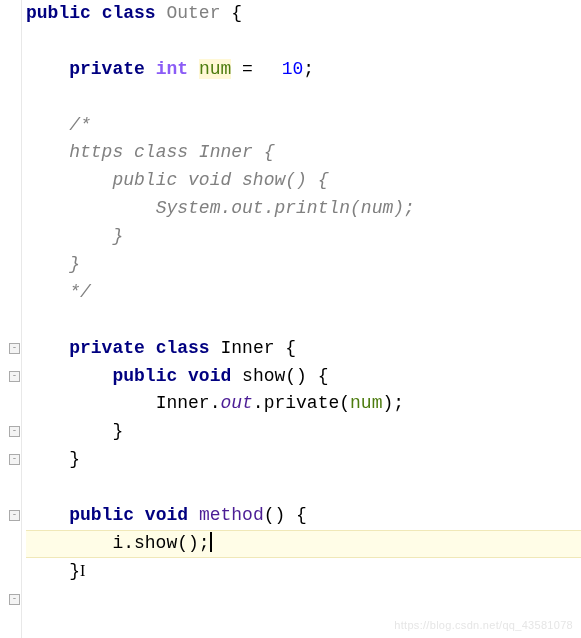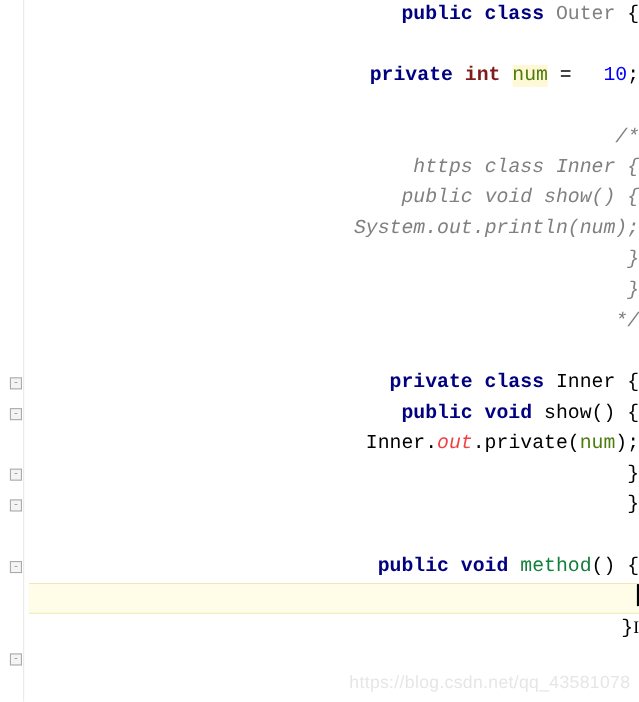--- a/index.html
+++ b/index.html
@@ -46,27 +46,26 @@
       top: 8px;
     }
     .code-area {
       flex: 1;
       padding-left: 4px;
     }
     .code-line {
       white-space: pre;
       height: 27.9px;
       display: block;
-      text-align: right;
     }
     .kw { color: #000080; font-weight: bold; }
-    .typ { color: #7f1d1d; font-weight: bold; }
+    .typ { color: #8b5cf6; font-weight: bold; }
     .cls { color: #808080; }
-    .mth { color: #15803d; }
-    .sfld { color: #ef4444; font-style: italic; }
+    .mth { color: #4c1d95; }
+    .sfld { color: #4c1d95; font-style: italic; }
     .fld { color: #4d7c0f; }
     .hl { background: #fff8d6; }
     .num { color: #0000ff; margin-left: 18px; }
     .cmt { color: #808080; font-style: italic; }
     .ident { color: #000000; }
     .pln { color: #000000; }
     .caret-line {
       background: linear-gradient(#fffde7, #fffde7);
       box-shadow: inset 0 1px 0 #f0e8b8, inset 0 -1px 0 #f0e8b8;
     }
@@ -83,21 +82,21 @@
       font-family: serif;
       font-size: 16px;
       color: #000;
       vertical-align: baseline;
     }
     .watermark {
       position: absolute;
       bottom: 4px;
       right: 8px;
       font-family: Arial, sans-serif;
-      font-size: 16px;
+      font-size: 11px;
       color: #e6e6e6;
       letter-spacing: 0.3px;
     }
   </style>
 </head>
 <body>
 
 <div class="editor">
   <div class="gutter">
     <div class="gutter-line"></div>
@@ -149,20 +148,20 @@
     <span class="code-line">    <span class="cmt">}</span></span>
     <span class="code-line">    <span class="cmt">*/</span></span>
     <span class="code-line"></span>
     <span class="code-line">    <span class="kw">private</span> <span class="kw">class</span> <span class="ident">Inner</span><span class="pln"> {</span></span>
     <span class="code-line">        <span class="kw">public</span> <span class="kw">void</span> <span class="ident">show</span><span class="pln">() {</span></span>
     <span class="code-line">            <span class="ident">Inner.</span><span class="sfld">out</span><span class="ident">.private(</span><span class="fld">num</span><span class="pln">);</span></span>
     <span class="code-line"><span class="pln">        }</span></span>
     <span class="code-line"><span class="pln">    }</span></span>
     <span class="code-line"></span>
     <span class="code-line">    <span class="kw">public</span> <span class="kw">void</span> <span class="mth">method</span><span class="pln">() {</span></span>
-    <span class="code-line caret-line"><span class="caret"></span></span>
+    <span class="code-line caret-line"><span class="ident">        i.show();</span><span class="caret"></span></span>
     <span class="code-line"><span class="pln">    }</span><span class="text-cursor-icon">I</span></span>
     <span class="code-line"></span>
 
   </div>
 </div>
 
 <div class="watermark">https://blog.csdn.net/qq_43581078</div>
 
 </body></html>

